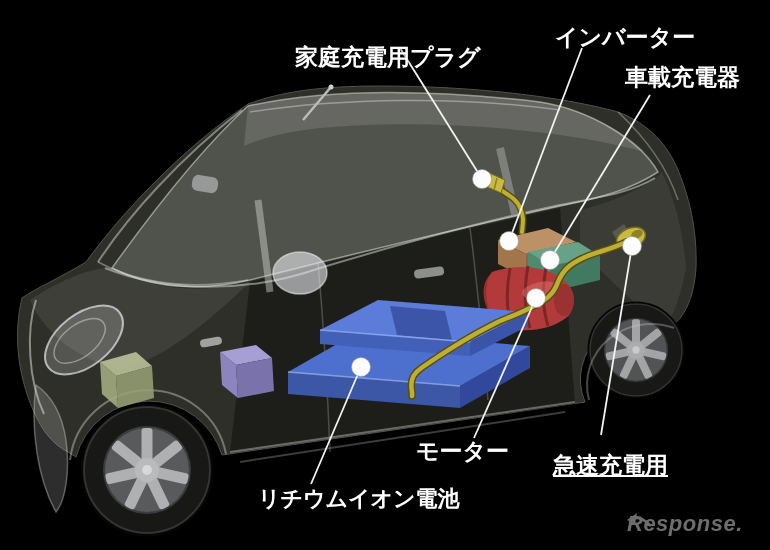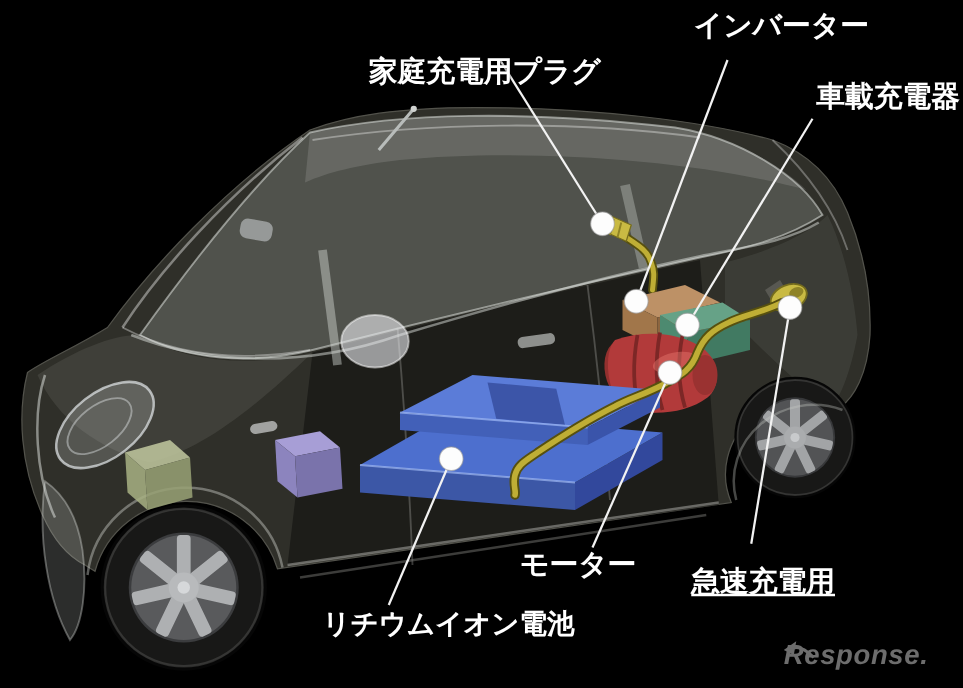--- a/index.html
+++ b/index.html
@@ -2,22 +2,22 @@
 <html><head>
 <meta charset="utf-8">
 <style>
   html,body{margin:0;padding:0;background:#000;}
   .stage{position:relative;width:770px;height:550px;background:#000;overflow:hidden;
          font-family:"Liberation Sans","DejaVu Sans",sans-serif;}
   .stage svg{position:absolute;left:0;top:0;}
   .label{position:absolute;color:#ffffff;font-weight:bold;font-size:23px;line-height:27px;
          white-space:nowrap;text-shadow:0 0 2px rgba(0,0,0,.8);}
   .label-home{left:295px;top:20px;margin-top:24px;}
-  .label-inverter{left:555px;top:7px;}
-  .label-charger{left:625px;top:64px;margin-left:28px;}
+  .label-inverter{left:555px;top:24px;}
+  .label-charger{left:625px;top:64px;}
   .label-motor{left:416px;top:438px;font-family:Liberation Serif, serif;}
   .label-quick{left:553px;top:452px;text-decoration:underline;}
   .label-battery{left:258px;top:485px;font-size:22px;font-family:Liberation Serif, serif;}
   .watermark{position:absolute;left:627px;top:511px;display:flex;align-items:center;gap:3px;
              color:#6d6d6d;font-weight:bold;font-style:italic;font-size:22px;letter-spacing:.5px;}
 </style>
 </head>
 <body>
 
 <div class="stage">

